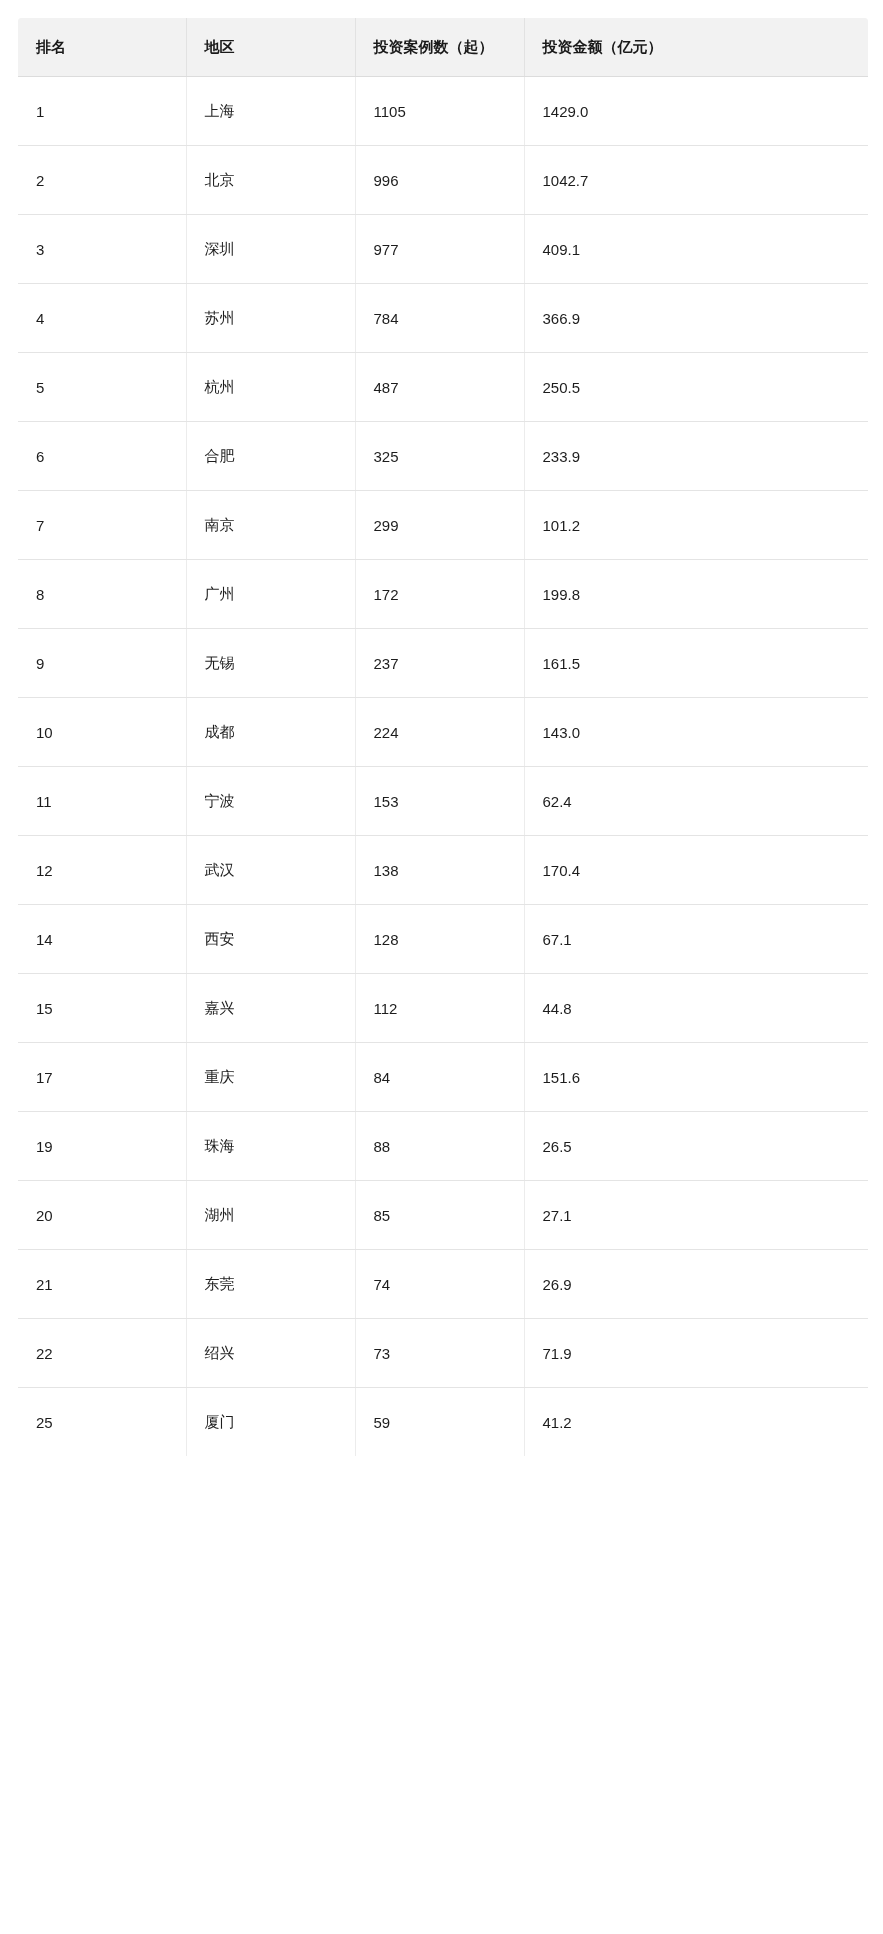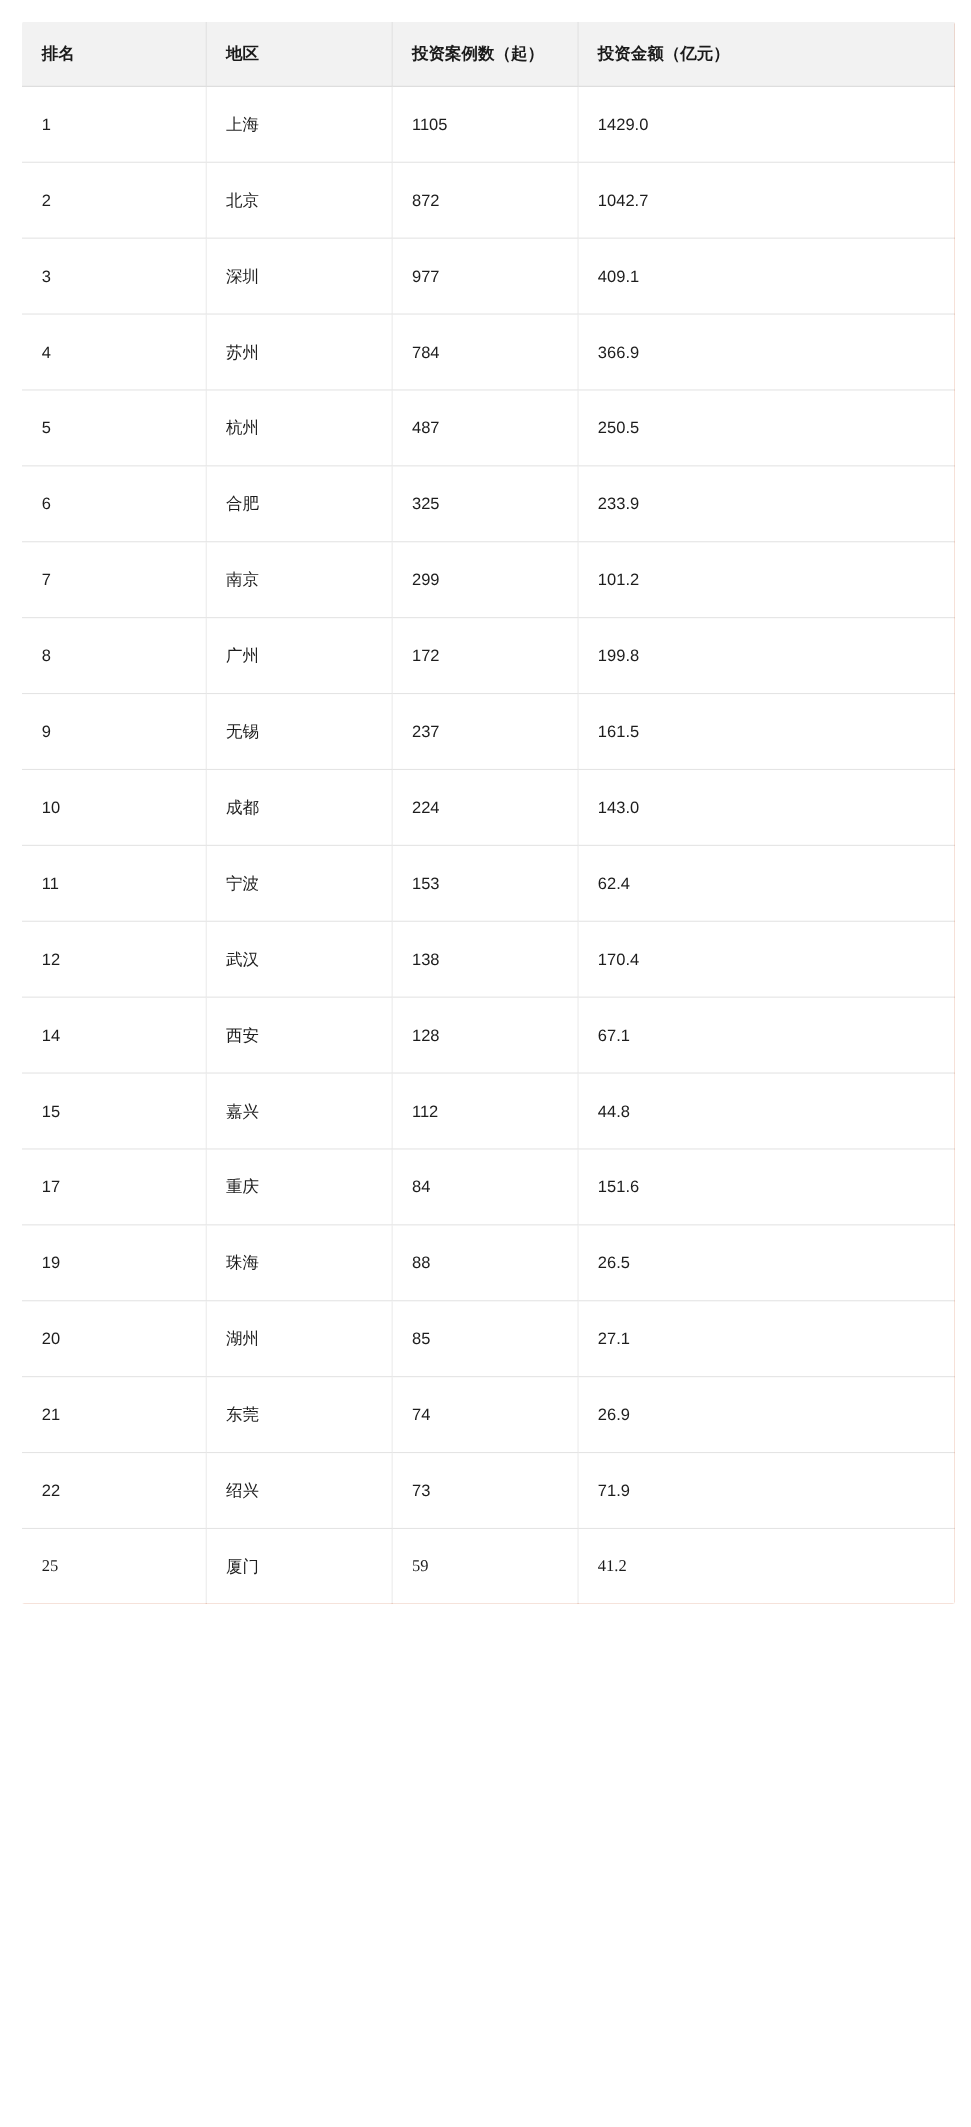--- a/index.html
+++ b/index.html
@@ -21,21 +21,21 @@
     top: 14px;
     width: 854px;
     box-sizing: border-box;
   }
 
   table.rank-table {
     width: 854px;
     border-collapse: collapse;
     table-layout: fixed;
     background: #ffffff;
-    border: 6px solid #c2410c;
+    border: 4px solid #c2410c;
     border-radius: 8px;
     overflow: hidden;
     font-size: 15px;
   }
 
   table.rank-table thead tr {
     background: #f2f2f2;
   }
 
   table.rank-table th {
@@ -66,21 +66,20 @@
     border-right: 1px solid #ececec;
     border-bottom: 1px solid #e4e4e4;
     background: #ffffff;
     white-space: nowrap;
   }
   table.rank-table td:last-child {
     border-right: none;
   }
   table.rank-table tbody tr:last-child td {
     border-bottom: none;
-    font-family: Liberation Serif, serif;
   }
 
   
   col.c-rank   { width: 170px; }
   col.c-region { width: 169px; }
   col.c-cases  { width: 169px; }
   col.c-amount { width: 346px; }
 
   
   .cell-text { display: inline-block; }
@@ -107,21 +106,21 @@
     <tbody id="table-body">
         <tr>
           <td><span class="cell-text">1</span></td>
           <td><span class="cell-text">上海</span></td>
           <td><span class="cell-text">1105</span></td>
           <td><span class="cell-text">1429.0</span></td>
         </tr>
         <tr>
           <td><span class="cell-text">2</span></td>
           <td><span class="cell-text">北京</span></td>
-          <td><span class="cell-text">872</span></td>
+          <td><span class="cell-text">996</span></td>
           <td><span class="cell-text">1042.7</span></td>
         </tr>
         <tr>
           <td><span class="cell-text">3</span></td>
           <td><span class="cell-text">深圳</span></td>
           <td><span class="cell-text">977</span></td>
           <td><span class="cell-text">409.1</span></td>
         </tr>
         <tr>
           <td><span class="cell-text">4</span></td>

